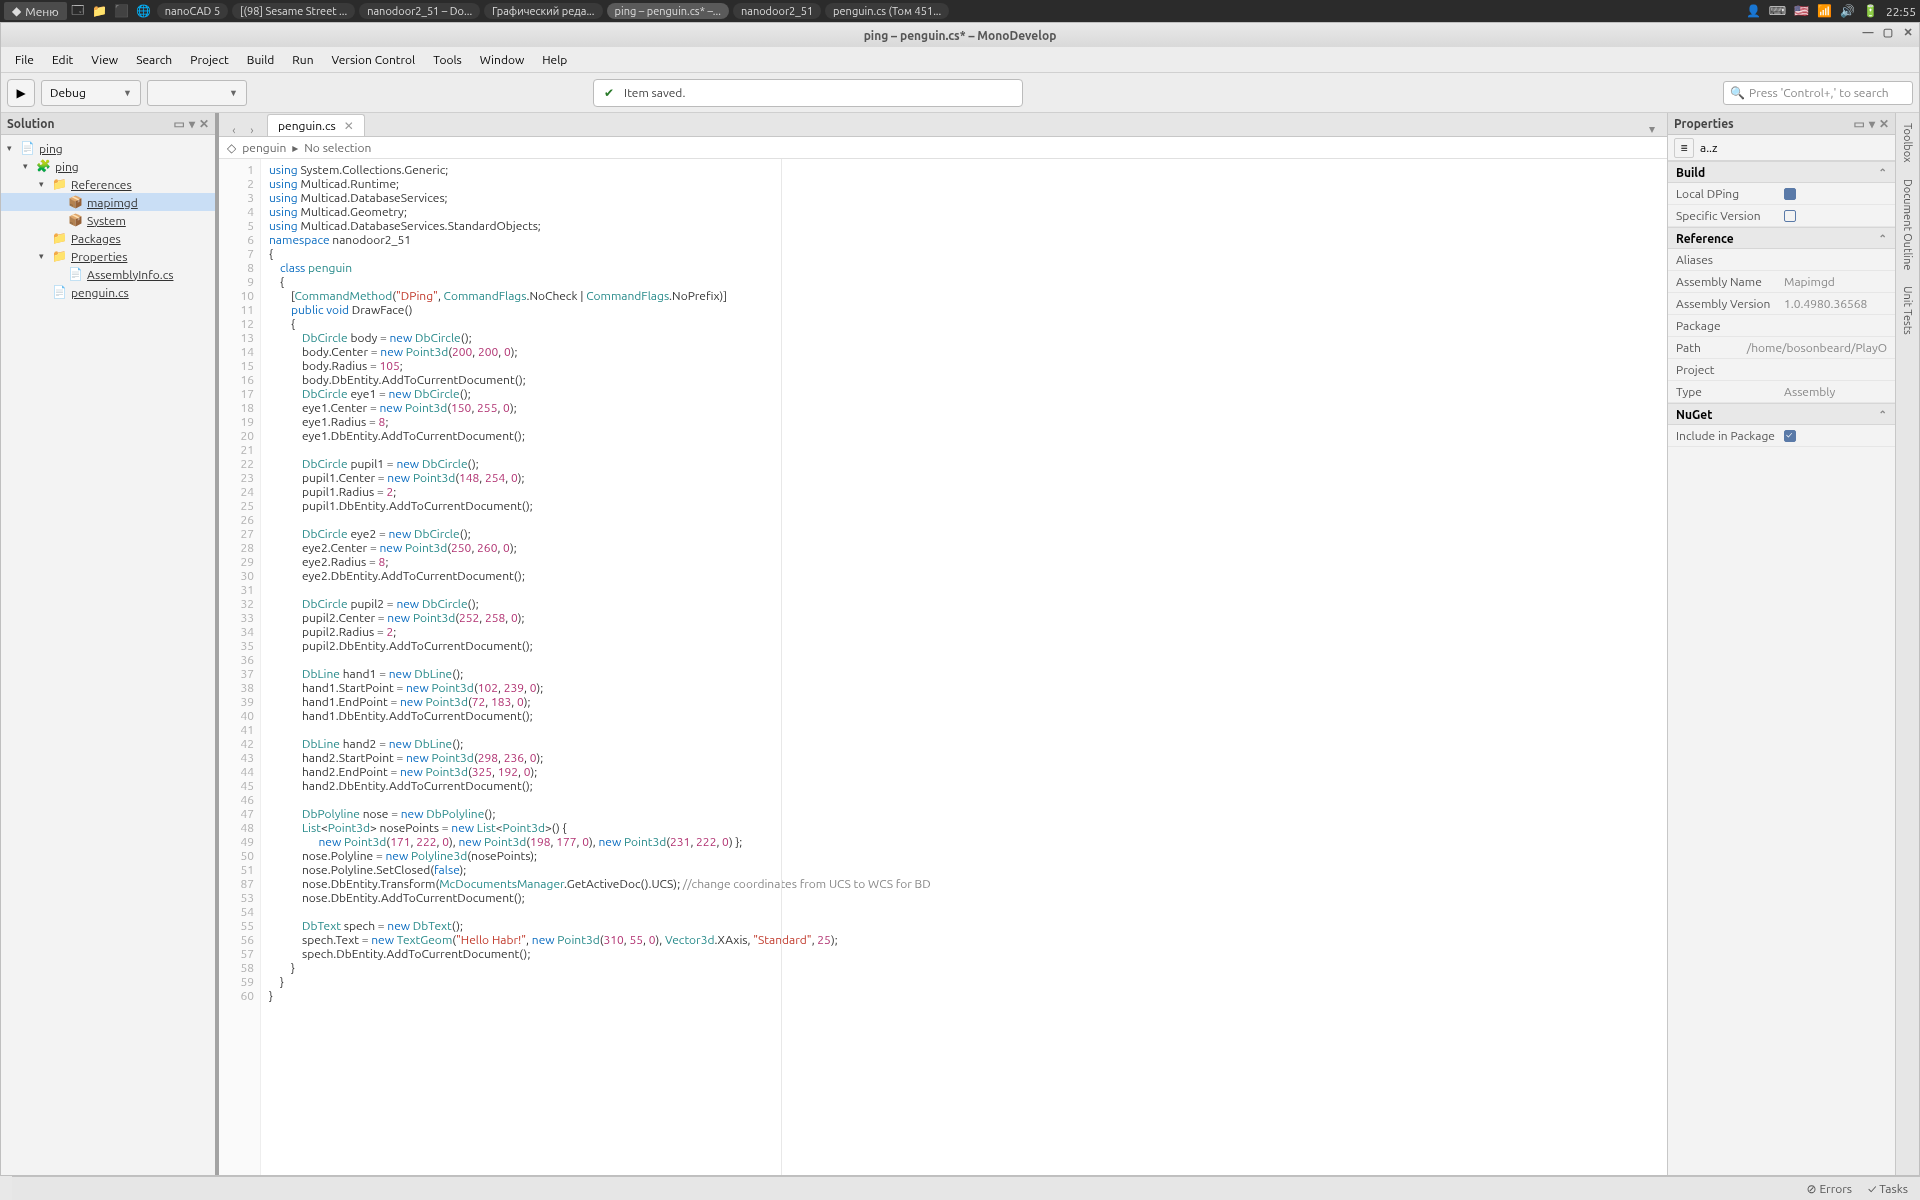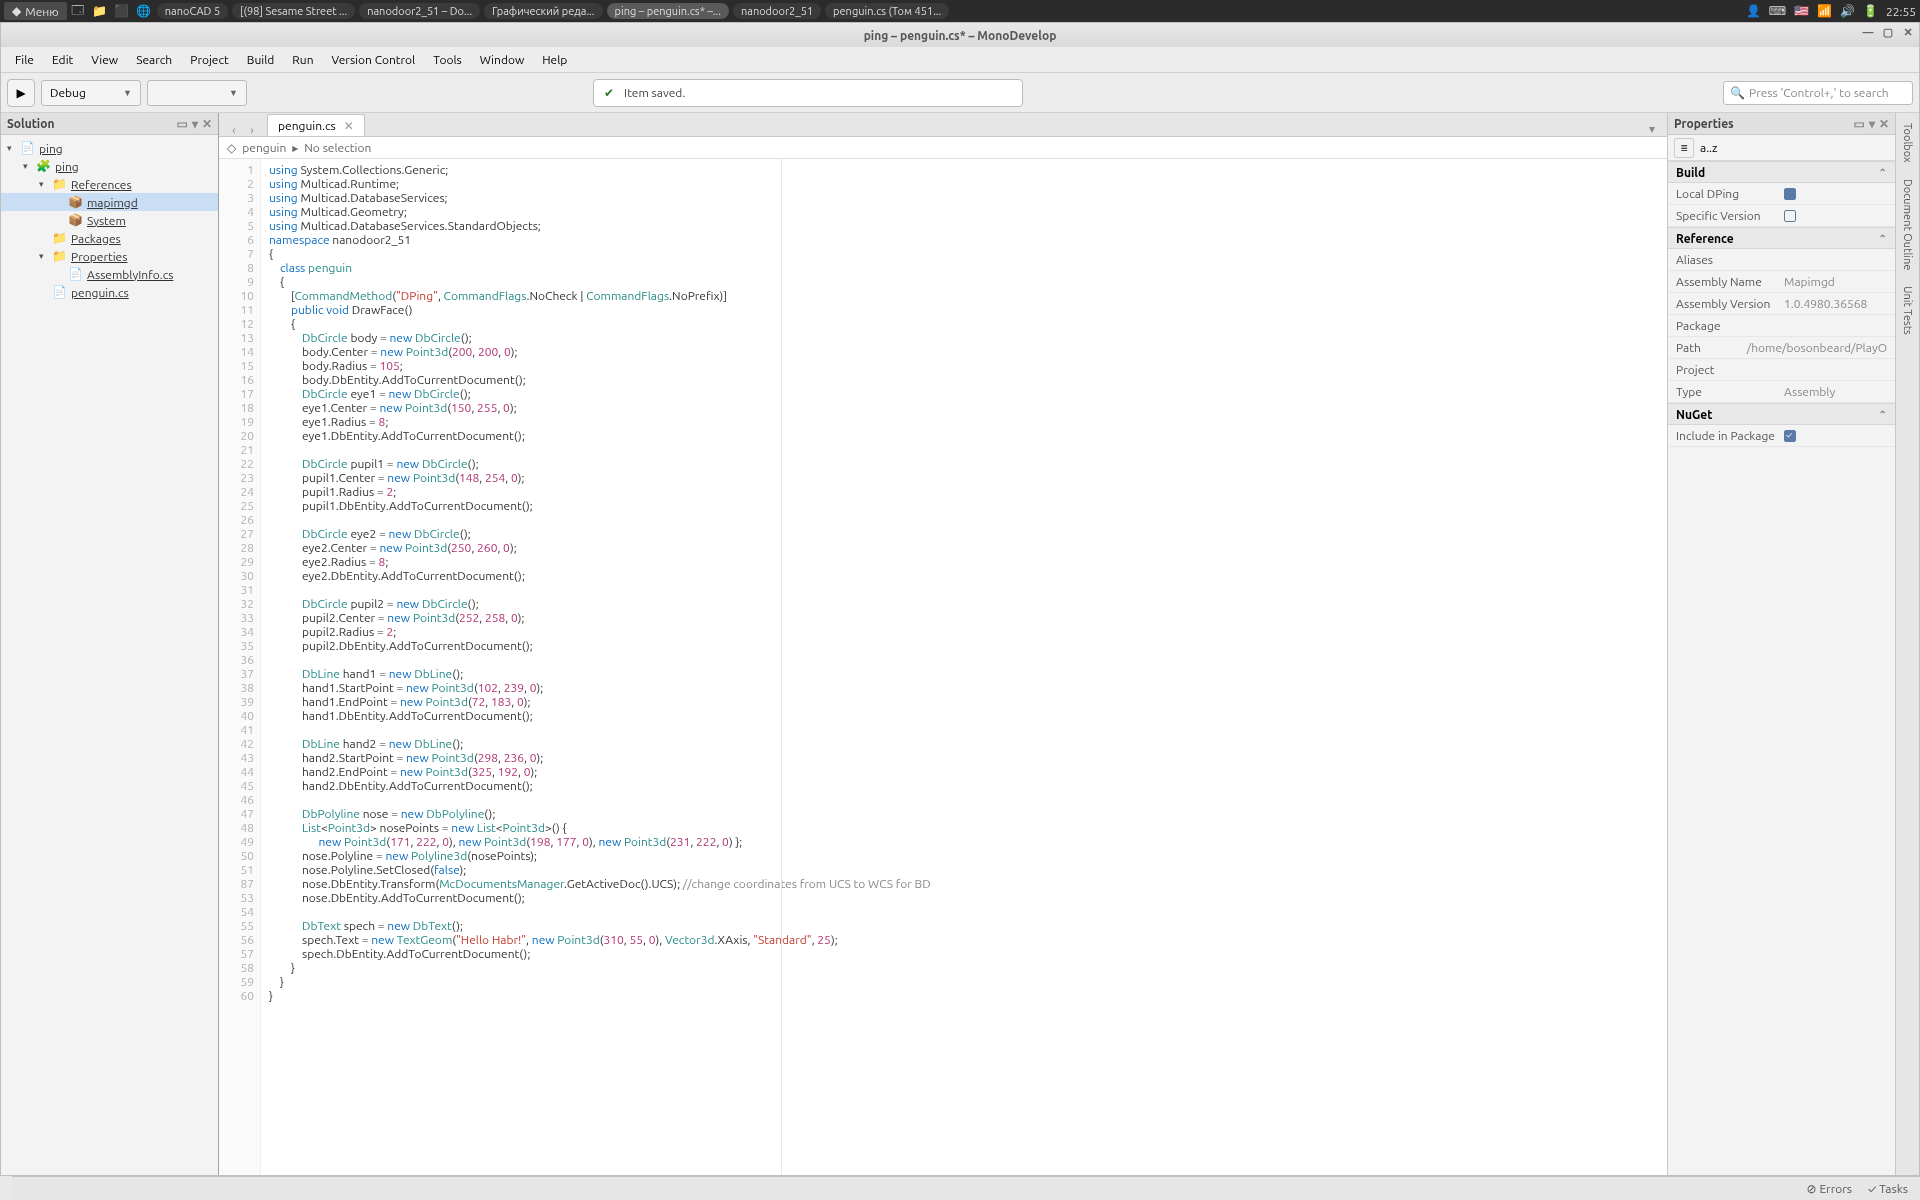--- a/index.html
+++ b/index.html
@@ -33,21 +33,21 @@
 .saved-pill { margin-left:340px; width:430px; height:28px; border:1px solid #bbb; border-radius:4px; background:#fff; display:flex; align-items:center; padding:0 10px; gap:10px; color:#444;}
 .saved-pill .ok{ color:#2a7a2a;}
 .search { margin-left:auto; width:190px; height:24px; border:1px solid #bbb; border-radius:3px; background:#fff; display:flex; align-items:center; padding:0 6px; gap:4px; color:#888;}
 
 
 .body { flex:1; display:flex; overflow:hidden;}
 .side-right-strip{ width:24px; background:#e6e6e6; border-left:1px solid #c7c7c7; display:flex; flex-direction:column; align-items:center; padding-top:4px; gap:4px;}
 .side-right-strip .v { writing-mode:vertical-rl; font-size:11px; padding:6px 2px; color:#555; cursor:pointer;}
 
 
-.solution { width:218px; background:#f3f3f3; border-right:1px solid #a3a3a3; display:flex; flex-direction:column;}
+.solution { width:218px; background:#f3f3f3; border-right:4px solid #a3a3a3; display:flex; flex-direction:column;}
 .panel-head{ height:22px; background:#e0e0e0; display:flex; align-items:center; padding:0 6px; font-weight:bold; color:#444; border-bottom:1px solid #c7c7c7;}
 .panel-head .hctl{ margin-left:auto; display:flex; gap:4px; font-size:10px; color:#888;}
 .tree { flex:1; padding:4px 0;}
 .tree-row{ height:18px; display:flex; align-items:center; gap:4px; padding-left:6px; cursor:pointer;}
 .tree-row .tw{ width:10px; font-size:9px; color:#555;}
 .tree-row .ic{ width:14px; height:14px; display:inline-flex; align-items:center; justify-content:center;}
 .tree-row.d1{padding-left:6px;} .tree-row.d2{padding-left:22px;} .tree-row.d3{padding-left:38px;} .tree-row.d4{padding-left:54px;}
 .tree-row.sel{ background:#c9def5;}
 .tree-row span.lbl{ font-size:12px; color:#333;text-decoration:underline;}
 

